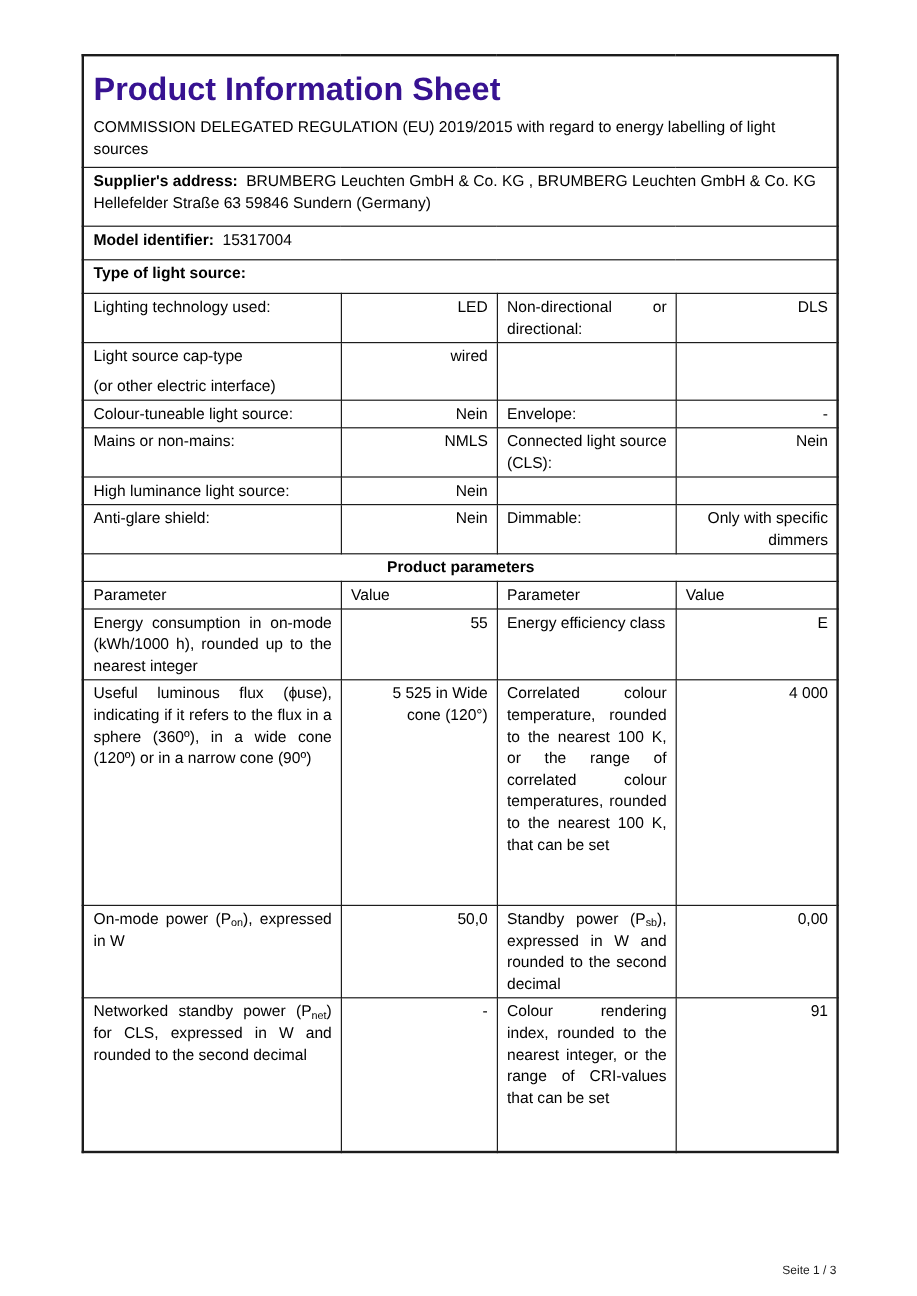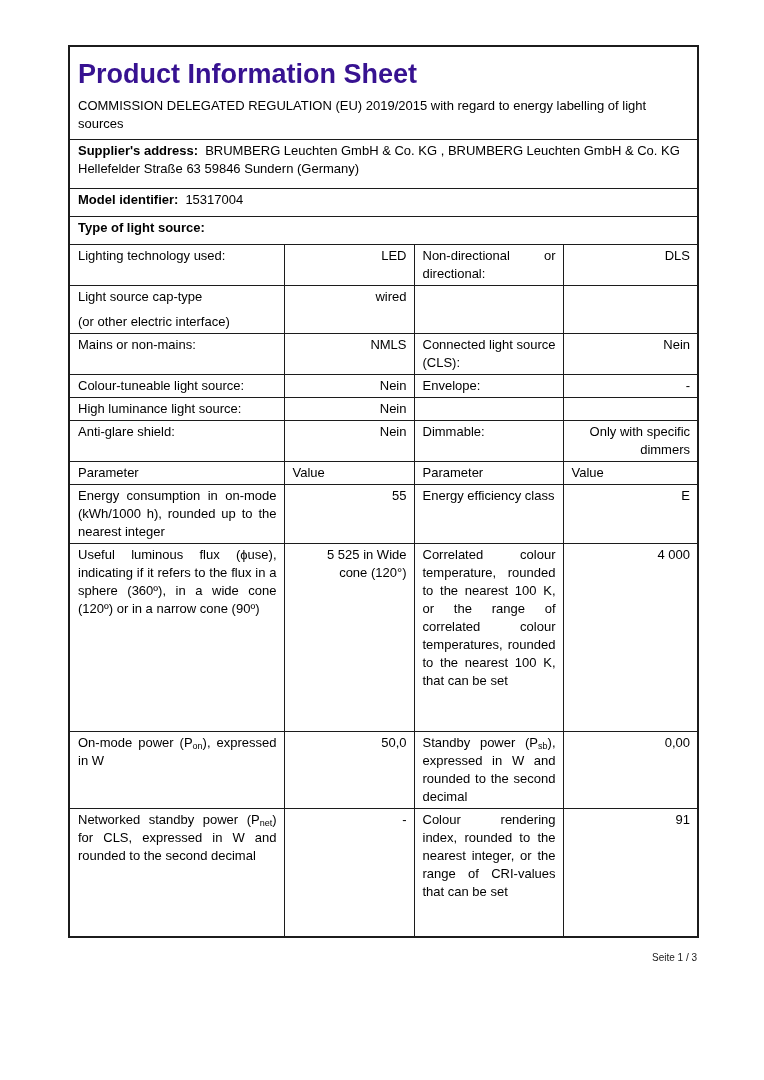--- a/index.html
+++ b/index.html
@@ -43,21 +43,21 @@
     line-height: 34px;
     padding: 4px 0 6px 0;
   }
   .doc-subtitle { font-size: 13px; line-height: 18px; }
   .title-cell { padding: 6px 8px 6px 8px; }
 
   sub { font-size: 9px; line-height: 0; vertical-align: -2px; }
 
   .footer {
     position: absolute;
-    top: 952px;
+    top: 1054px;
     right: 67px;
     font-size: 10px;
     color: #1a1a1a;
     margin-left: 12px;
   }
 </style>
 </head>
 <body>
 
 <div class="page">
@@ -105,48 +105,51 @@
     <tr style="height:45px">
       <td>
         <div>Light source cap-type</div>
         <div class="line2">(or other electric interface)</div>
       </td>
       <td class="val">wired</td>
       <td></td>
       <td></td>
     </tr>
 
+    <tr style="height:22px">
+      <td>Colour-tuneable light source:</td>
+      <td class="val">Nein</td>
+      <td>Envelope:</td>
+      <td class="val">-</td>
+    </tr>
+
     <tr style="height:41px">
       <td>Mains or non-mains:</td>
       <td class="val">NMLS</td>
       <td class="just">Connected light source (CLS):</td>
       <td class="val">Nein</td>
-    </tr>
-
-    <tr style="height:22px">
-      <td>Colour-tuneable light source:</td>
-      <td class="val">Nein</td>
-      <td>Envelope:</td>
-      <td class="val">-</td>
     </tr>
 
     <tr style="height:21px">
       <td>High luminance light source:</td>
       <td class="val">Nein</td>
       <td></td>
       <td></td>
     </tr>
 
     <tr style="height:41px">
       <td>Anti-glare shield:</td>
       <td class="val">Nein</td>
       <td>Dimmable:</td>
       <td class="val">Only with specific dimmers</td>
     </tr>
 
+    <tr style="height:21px">
+      <td colspan="4" class="b center">Product parameters</td>
+    </tr>
 
     <tr style="height:22px">
       <td>Parameter</td>
       <td>Value</td>
       <td>Parameter</td>
       <td>Value</td>
     </tr>
 
 
     <tr style="height:59px">

